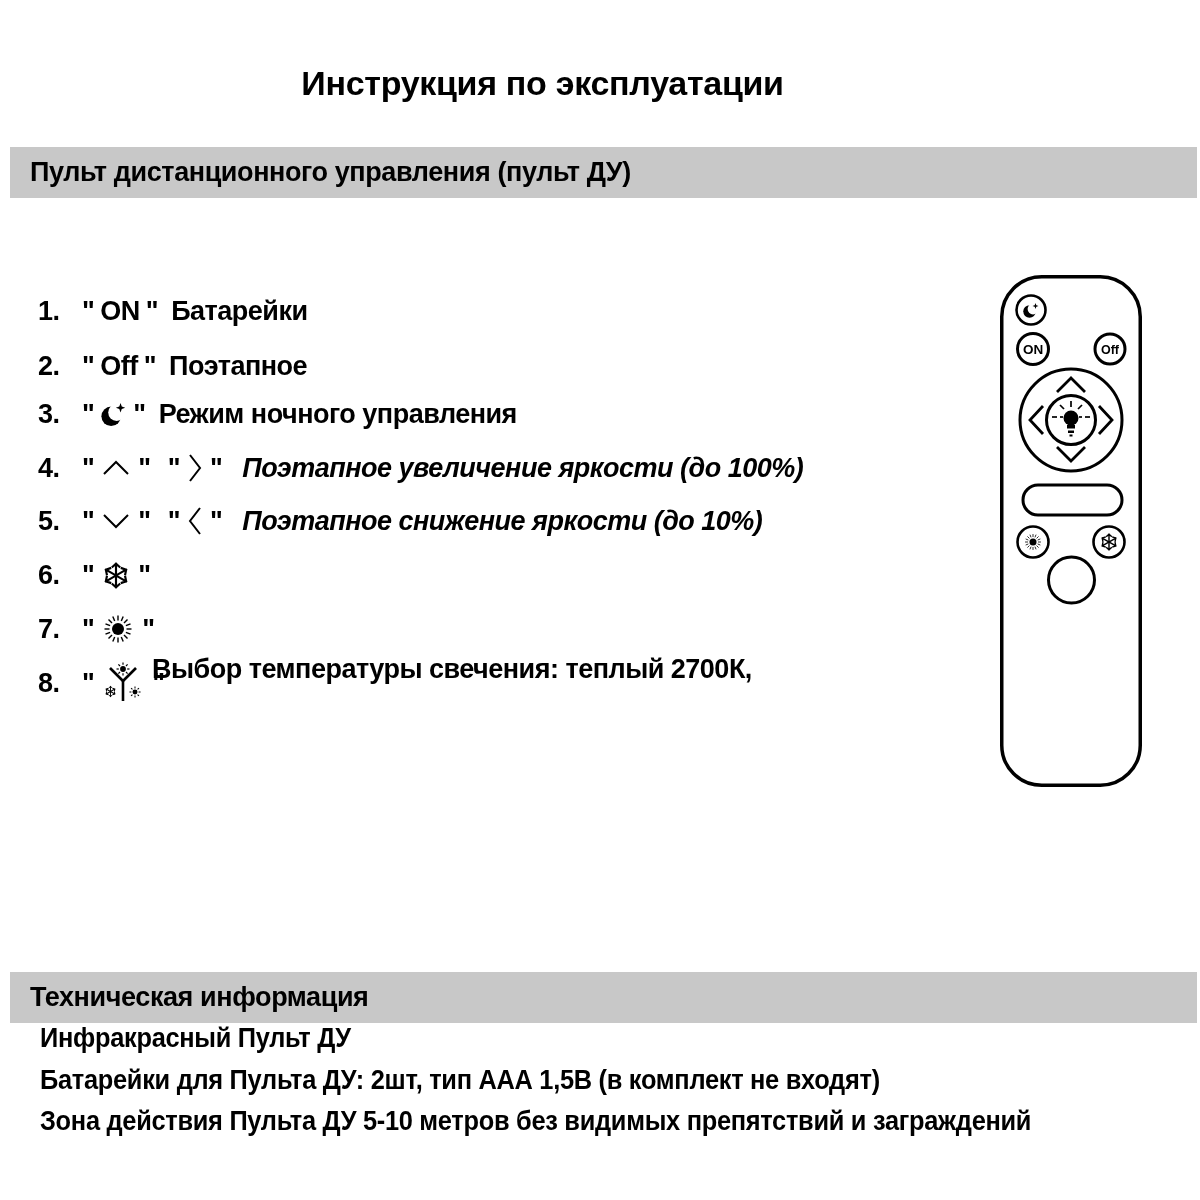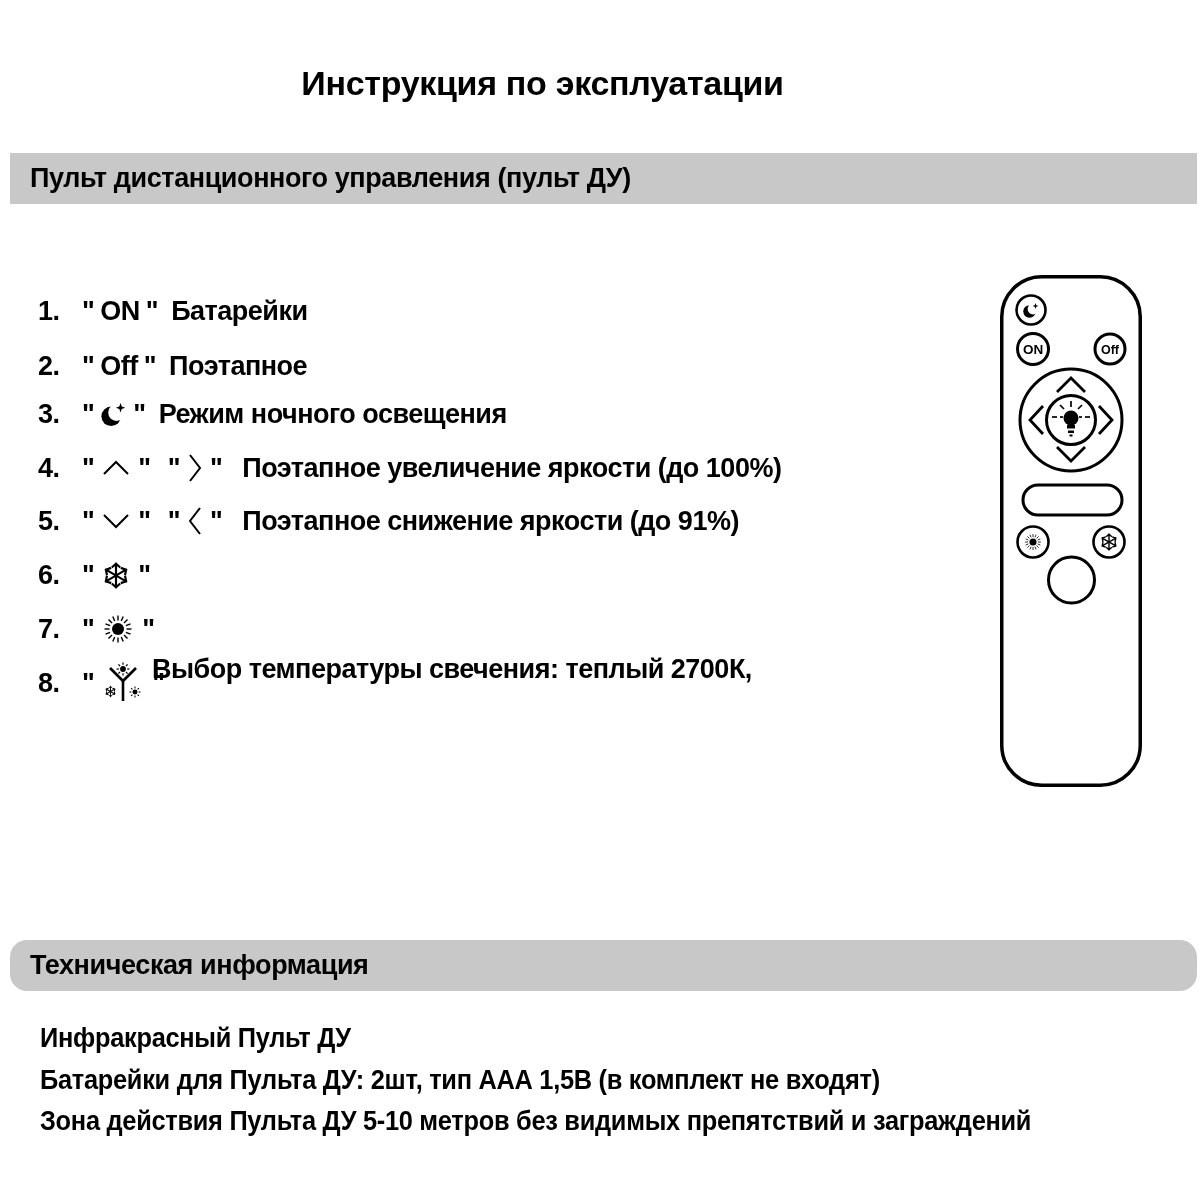--- a/index.html
+++ b/index.html
@@ -13,34 +13,34 @@
   .title{
     left:0;top:64px;width:1085px;text-align:center;
     font-size:34px;letter-spacing:-0.3px;
   }
   
   .bar{
     left:10px;width:1187px;height:51px;background:#c8c8c8;
     display:flex;align-items:center;padding-left:20px;box-sizing:border-box;
     font-size:27px;letter-spacing:-0.4px;
   }
-  .bar1{top:153px;}
-  .bar2{top:940px;border-radius:17px;}
+  .bar1{top:147px;}
+  .bar2{top:972px;}
   
   .li{
     left:38px;display:flex;align-items:center;
     font-size:27px;letter-spacing:-0.5px;transform:translateY(-50%);
     white-space:nowrap;
   }
   .num{width:40px;flex:0 0 auto;}
   .q{margin:0 4px;flex:0 0 auto;}
   .key{margin:0 2px;flex:0 0 auto;}
   .ic{flex:0 0 auto;display:inline-flex;align-items:center;justify-content:center;margin:0 3px;}
   .txt{margin-left:9px;}
-  .txt-far{margin-left:16px;}
+  .txt-far{margin-left:16px;font-style:italic;}
   .gap{width:9px;flex:0 0 auto;}
   .item8-lines{left:152px;top:654px;font-size:27px;letter-spacing:-0.5px;line-height:31px;white-space:nowrap;}
   
   .tech-line{
     left:40px;font-size:27px;letter-spacing:-0.3px;white-space:nowrap;
     transform:scaleX(0.94);transform-origin:0 50%;
   }
   
   svg.lineart{display:block;}
   svg.lineart *{vector-effect:non-scaling-stroke;}
@@ -123,21 +123,21 @@
 
 <div class="abs li" style="top:414px">
   <span class="num">3.</span>
   <span class="q">"</span>
   <span class="ic">
     <svg class="lineart" width="25" height="27" viewBox="0 0 32 34">
         <use href="#sym-moon"></use>
       </svg>
   </span>
   <span class="q">"</span>
-  <span class="txt">Режим ночного освещения</span>
+  <span class="txt">Режим ночного управления</span>
 </div>
 
 <div class="abs li" style="top:468px">
   <span class="num">4.</span>
   <span class="q">"</span>
   <span class="ic">
     <svg class="lineart" width="30" height="18" viewBox="0 0 30 18" fill="none" stroke="#000" stroke-width="2">
         <polyline points="3,15 15,3 27,15"></polyline>
       </svg>
   </span>
@@ -163,21 +163,21 @@
   </span>
   <span class="q">"</span>
   <span class="gap"></span>
   <span class="q">"</span>
   <span class="ic">
     <svg class="lineart" width="16" height="34" viewBox="0 0 16 34" fill="none" stroke="#000" stroke-width="2">
         <polyline points="13,4 3,17 13,30"></polyline>
       </svg>
   </span>
   <span class="q">"</span>
-  <span class="txt txt-far">Поэтапное снижение яркости (до 91%)</span>
+  <span class="txt txt-far">Поэтапное снижение яркости (до 10%)</span>
 </div>
 
 <div class="abs li" style="top:575px">
   <span class="num">6.</span>
   <span class="q">"</span>
   <span class="ic">
     <svg class="lineart" width="30" height="30" viewBox="0 0 32 32">
         <use href="#sym-snow"></use>
       </svg>
   </span>

